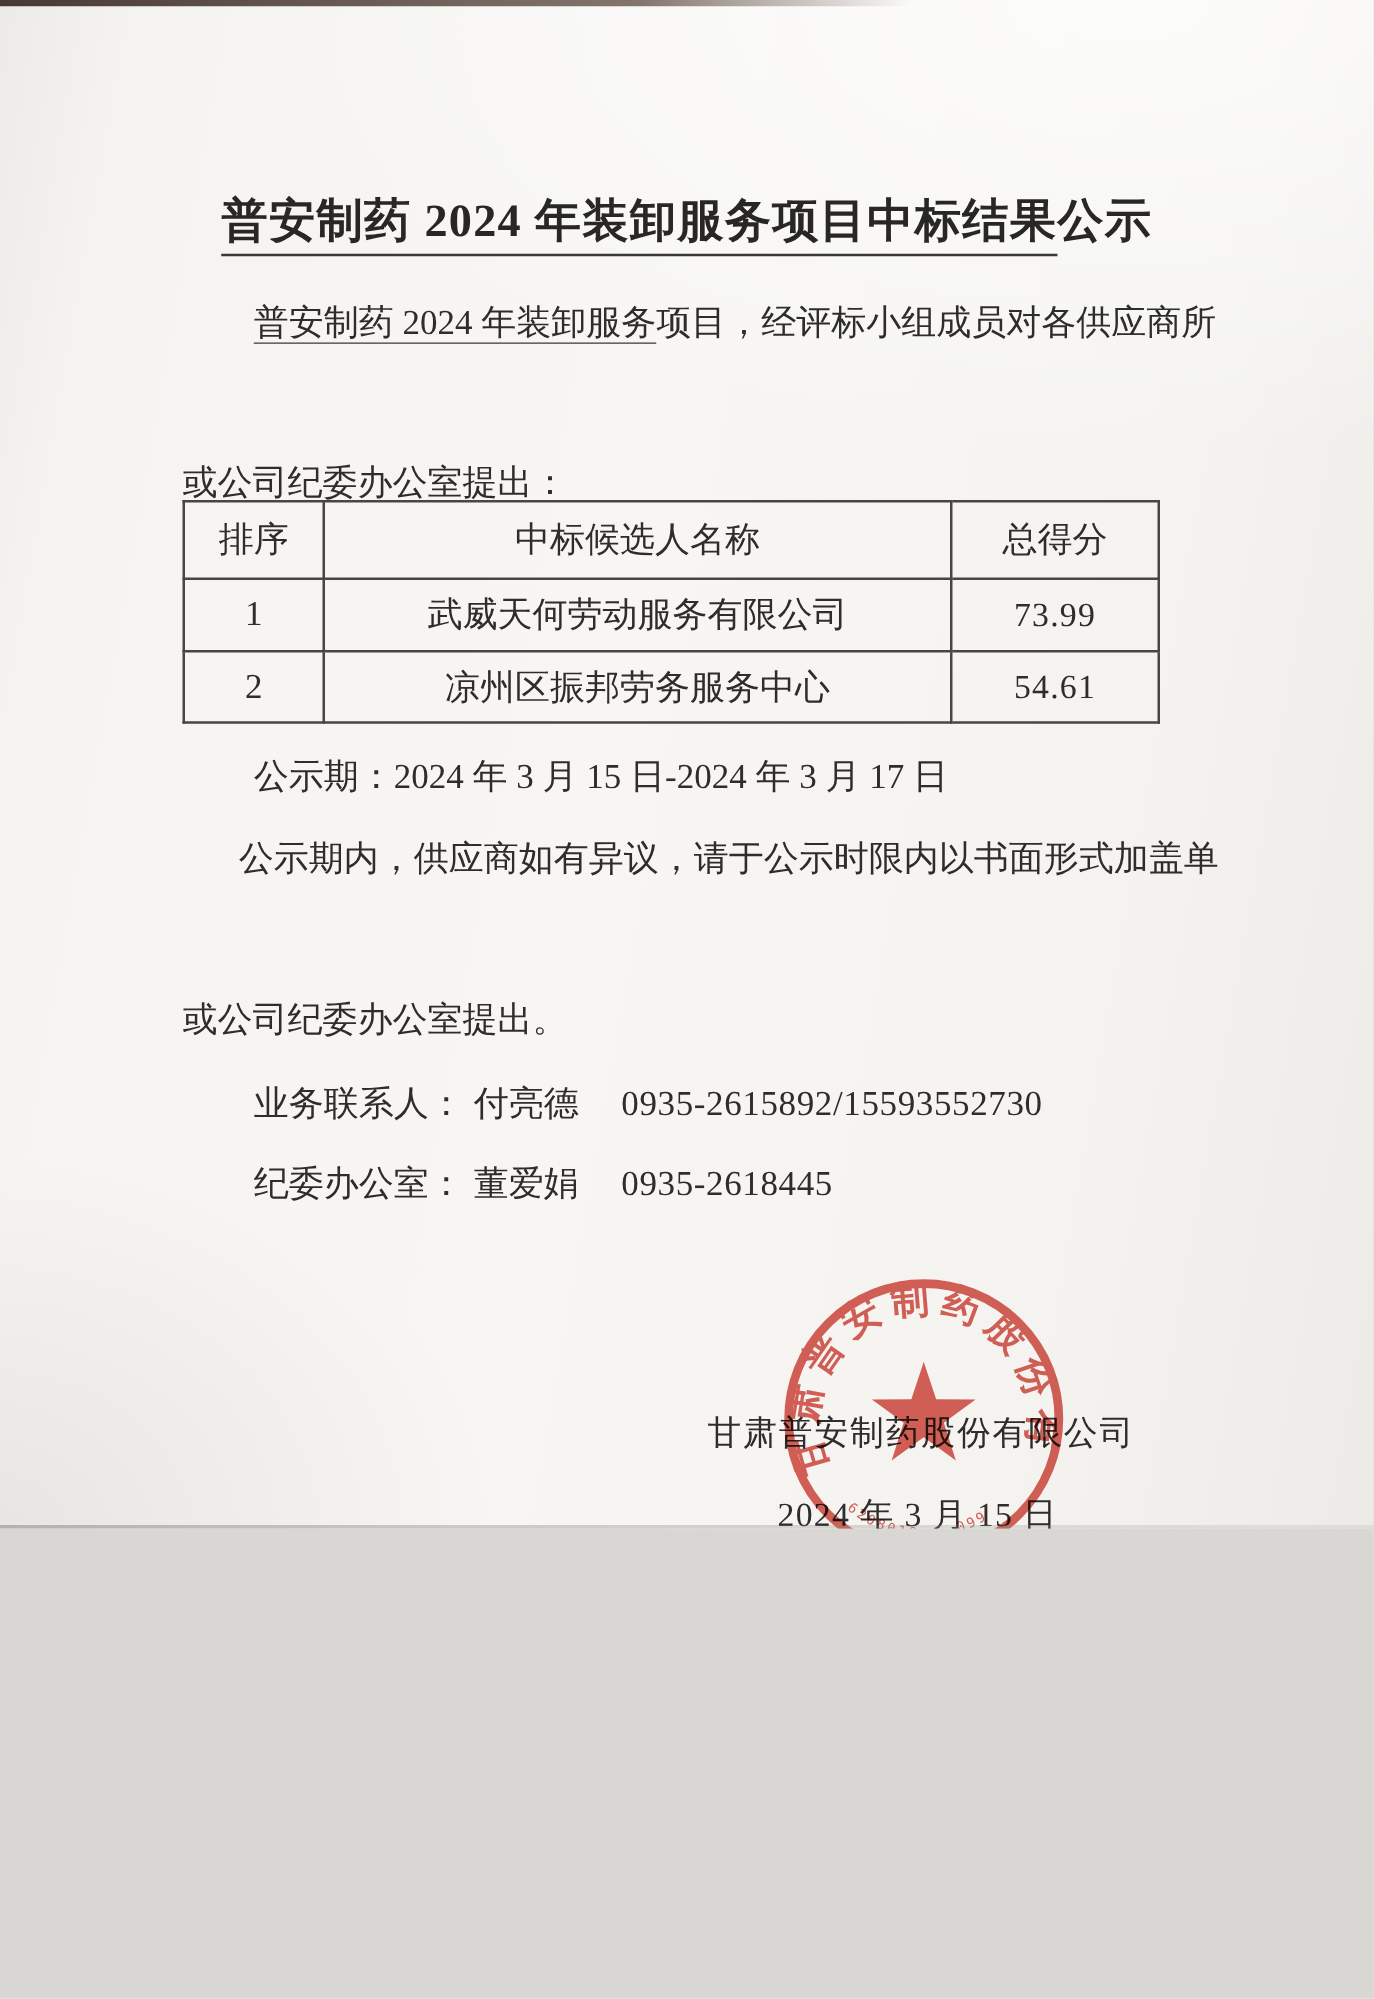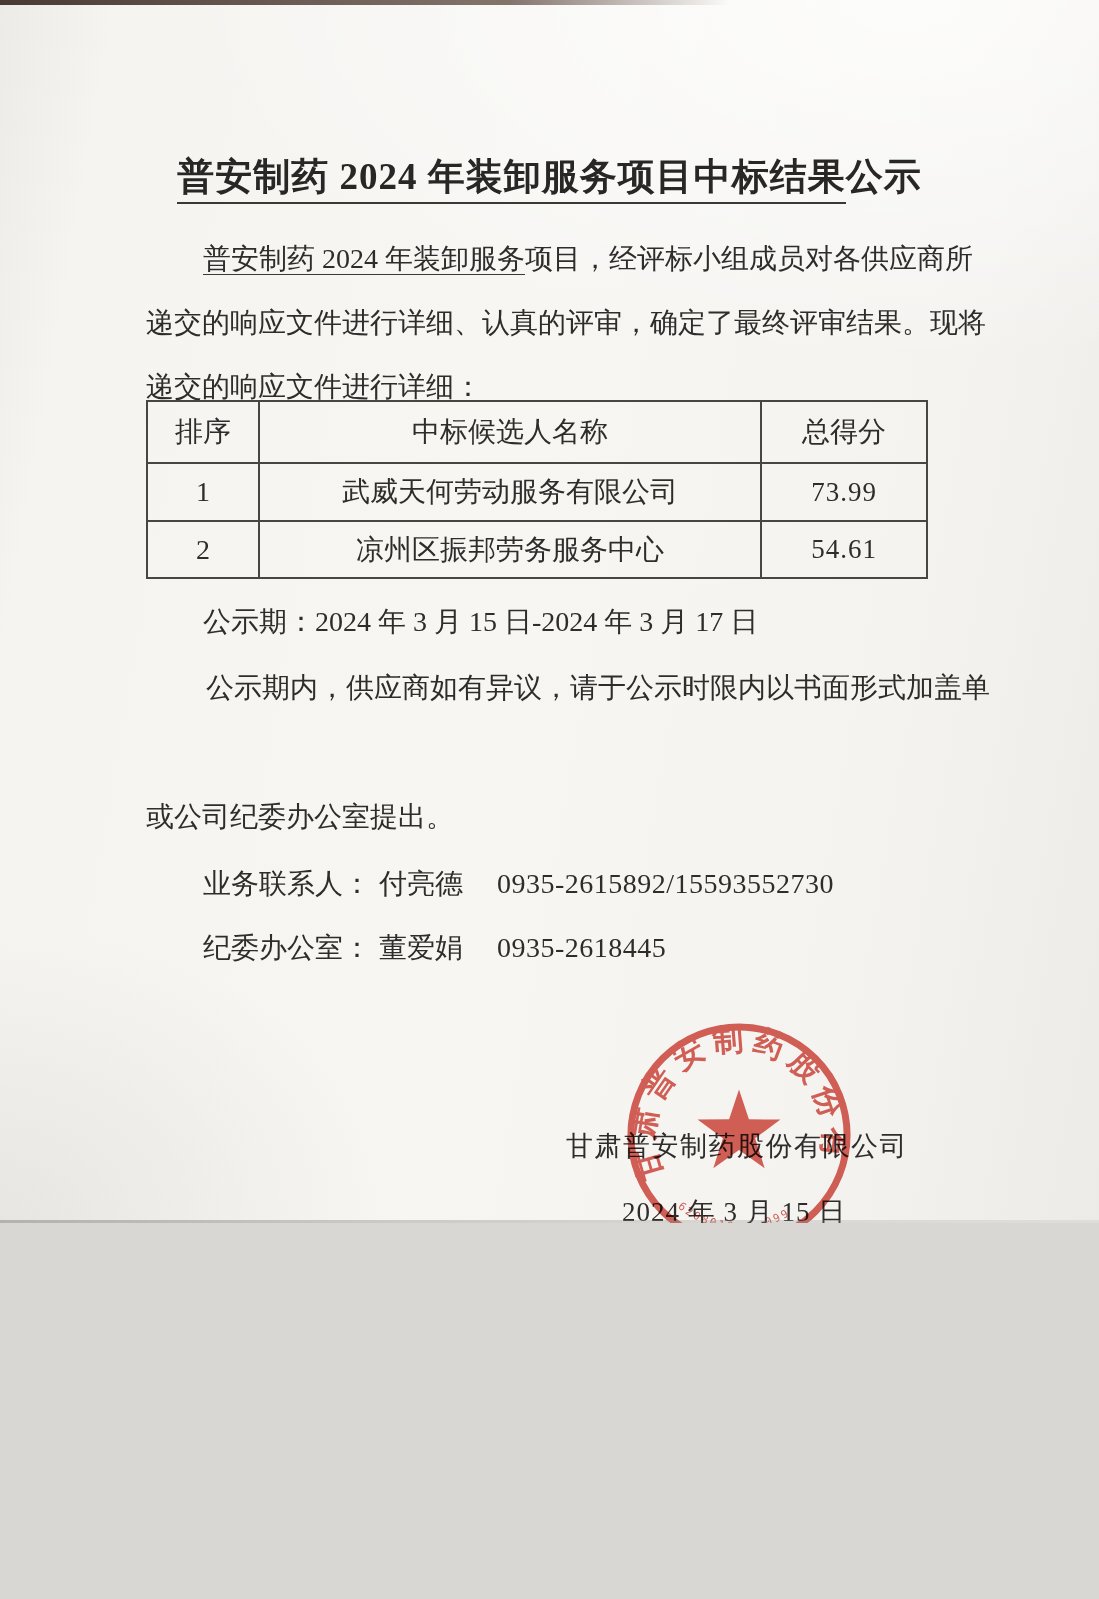--- a/index.html
+++ b/index.html
@@ -75,22 +75,21 @@
 </head>
 <body>
 
 <div class="page">
 
   <div class="scan-edge-top"></div>
 
   <h1 class="abs title"><span class="u">普安制药 2024 年装卸服务项目中标结果</span><span>公示</span></h1>
 
   <div class="abs body-line" style="top:239px; left:203px;"><span class="u-inline">普安制药 2024 年装卸服务</span><span>项目，经评标小组成员对各供应商所</span></div>
-  <div class="abs body-line" style="top:303px; left:146px;">递交的响应文件进行详细、认真的评审，确定了最终评审结果。现将</div>
-  <div class="abs body-line" style="top:367px; left:146px;">递交的响应文件进行详细：</div>
+  <div class="abs body-line" style="top:367px; left:146px;">或公司纪委办公室提出：</div>
 
   <div class="abs result-table-wrap">
     <table class="result-table">
       <colgroup>
           <col style="width:112px">
           <col style="width:502px">
           <col style="width:166px">
         </colgroup>
       <tbody>
           <tr class="hdr">
@@ -107,21 +106,21 @@
         <td>2</td>
         <td>凉州区振邦劳务服务中心</td>
         <td class="score">54.61</td>
       </tr>
     </tbody>
       </table>
   </div>
 
   <div class="abs body-line" style="top:602px; left:203px;">公示期：2024 年 3 月 15 日-2024 年 3 月 17 日</div>
 
-  <div class="abs body-line" style="top:668px; left:206px;">公示期内，供应商如有异议，请于公示时限内以书面形式加盖单</div>
+  <div class="abs body-line" style="top:668px; left:191px;">公示期内，供应商如有异议，请于公示时限内以书面形式加盖单</div>
   <div class="abs body-line" style="top:797px; left:146px;">或公司纪委办公室提出。</div>
 
   <div class="abs body-line contact" style="top:864px; left:203px;">
     <span>业务联系人：</span><span class="name">付亮德</span><span class="phone">0935-2615892/15593552730</span>
   </div>
   <div class="abs body-line contact" style="top:928px; left:203px;">
     <span>纪委办公室：</span><span class="name">董爱娟</span><span class="phone">0935-2618445</span>
   </div>
 
   <div class="abs signature">甘肃普安制药股份有限公司</div>

